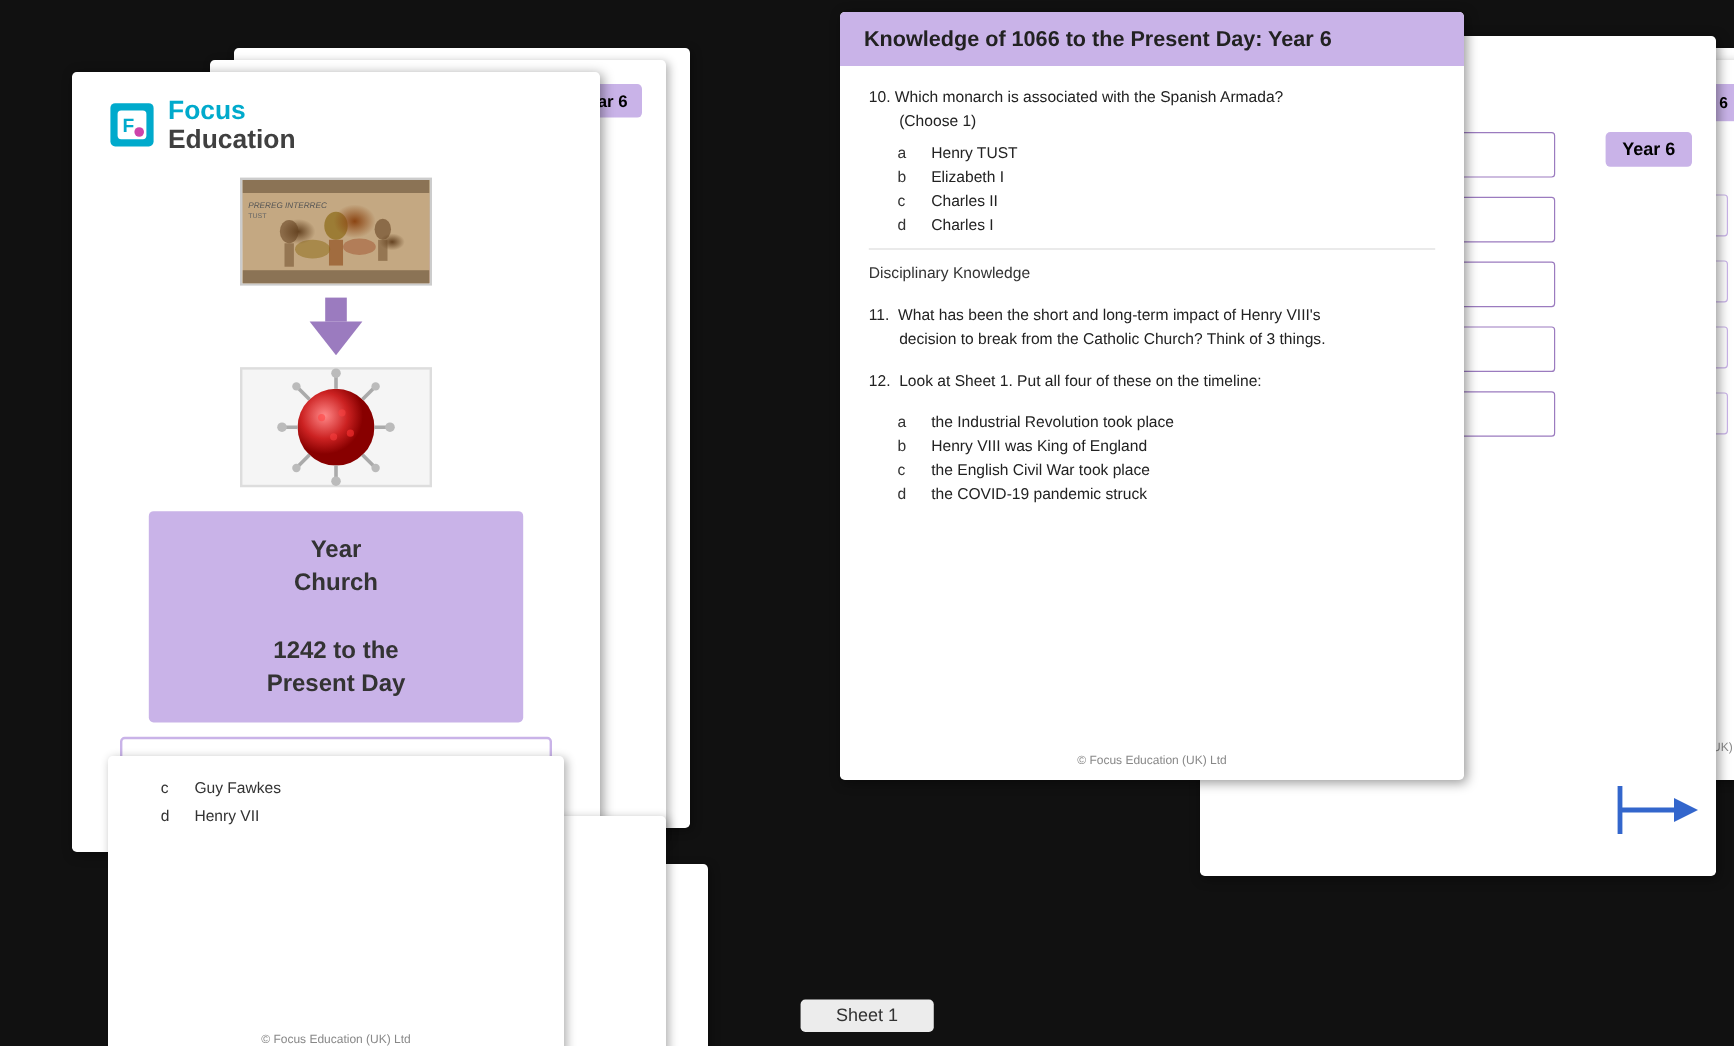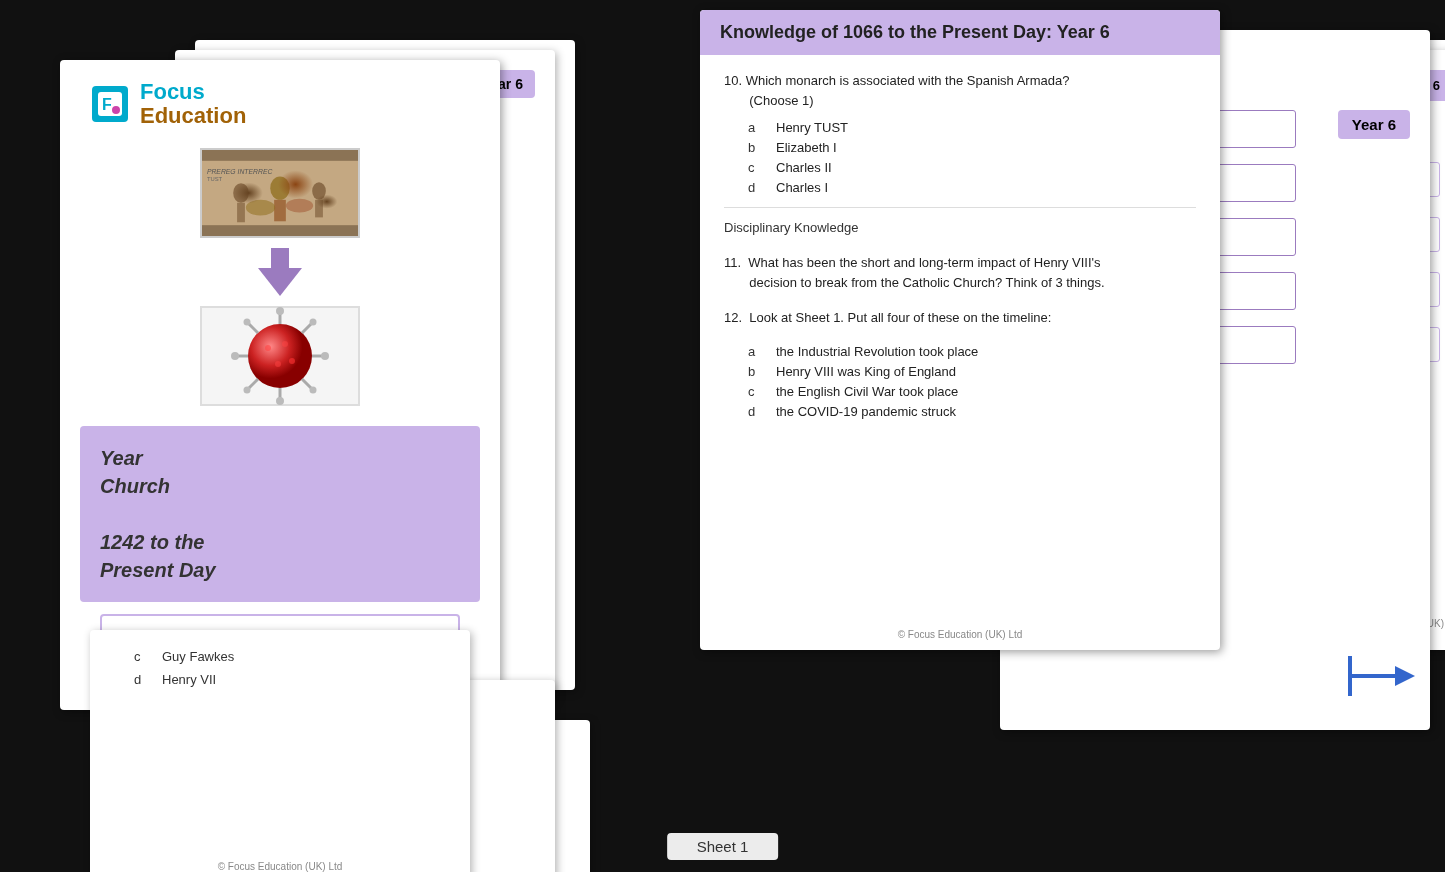--- a/index.html
+++ b/index.html
@@ -35,21 +35,21 @@
       align-items: center;
     }
 
     .focus-logo {
       display: flex;
       align-items: center;
       gap: 10px;
     }
 
     .logo-focus { color: #00aacc; }
-    .logo-education { color: #a16207; text-align: right; }
+    .logo-education { color: #404040; text-align: right; }
 
     .cover-image-area {
       display: flex;
       flex-direction: column;
       align-items: center;
       padding: 10px 40px;
       gap: 10px;
     }
 
     .bayeux-img {
@@ -84,22 +84,22 @@
       display: flex;
       align-items: center;
       justify-content: center;
       position: relative;
     }
 
     .purple-box {
       background: #c9b3e8;
       border-radius: 4px;
       padding: 18px 20px;
-      margin: 0 20px;
-      font-style: italic;
+      text-align: center;
+      margin: 0 64px;
     }
 
     .purple-box-title {
       font-size: 20px;
       font-weight: bold;
       color: #333;
       line-height: 1.4;
     }
 
     .cover-subtitle {

